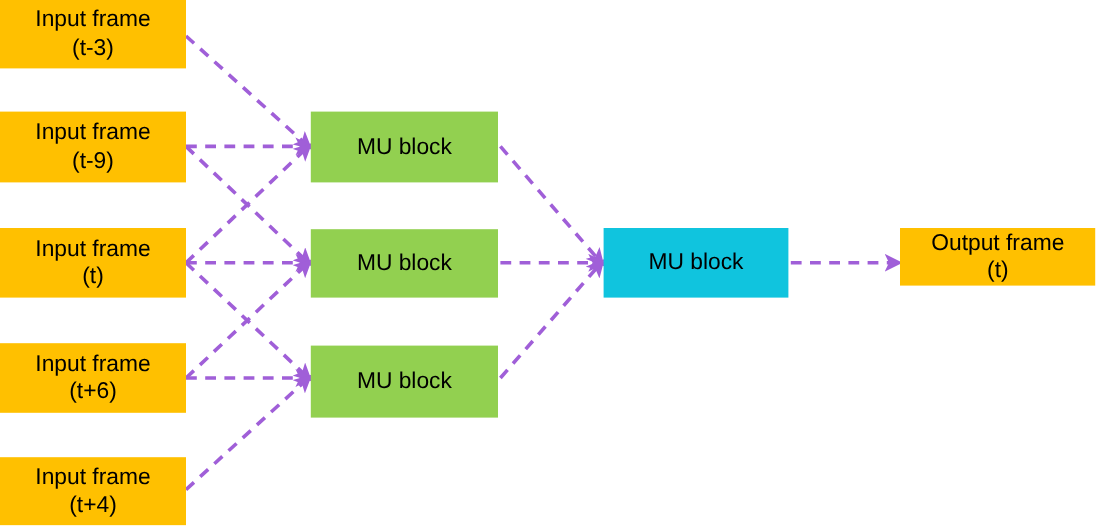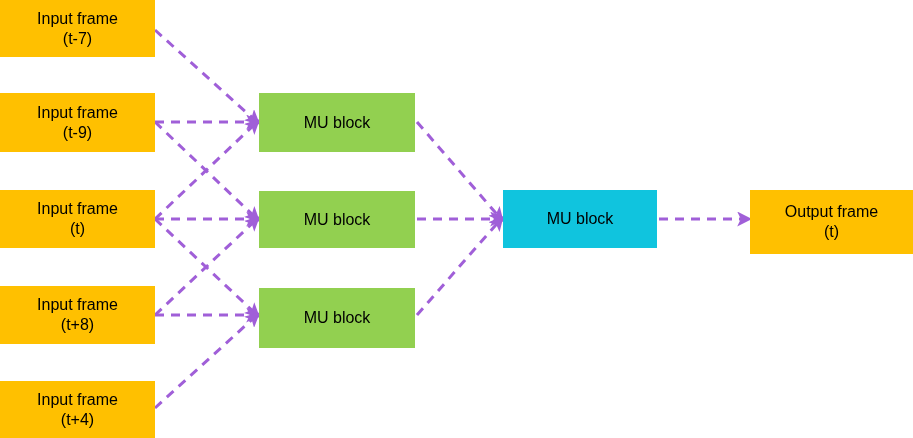--- a/index.html
+++ b/index.html
@@ -23,21 +23,21 @@
     height: 438px;
   }
   .node {
     position: absolute;
     display: flex;
     flex-direction: column;
     align-items: center;
     justify-content: center;
     text-align: center;
     color: #000000;
-    font-size: 16px;
+    font-size: 19px;
     line-height: 1.22;
     font-family: "Liberation Sans", sans-serif;
     z-index: 3;
     box-sizing: border-box;
   }
   .node .l1 { display: block; white-space: nowrap; }
   .node .l2 { display: block; white-space: nowrap; }
   .frame-node { background: #FFC000; }
   .mu-node { background: #92D050; }
   .fuse-node { background: #10C4DE; }
@@ -65,51 +65,51 @@
         <line x1="155" y1="408" x2="257" y2="315" stroke="#A05FD8" stroke-width="3" stroke-dasharray="9 7" marker-end="url(#arrowhead)"></line>
         <line x1="417" y1="122" x2="501" y2="219" stroke="#A05FD8" stroke-width="3" stroke-dasharray="9 7" marker-end="url(#arrowhead)"></line>
         <line x1="417" y1="219" x2="501" y2="219" stroke="#A05FD8" stroke-width="3" stroke-dasharray="9 7" marker-end="url(#arrowhead)"></line>
         <line x1="417" y1="315" x2="501" y2="219" stroke="#A05FD8" stroke-width="3" stroke-dasharray="9 7" marker-end="url(#arrowhead)"></line>
         <line x1="659" y1="219" x2="748" y2="219" stroke="#A05FD8" stroke-width="3" stroke-dasharray="9 7" marker-end="url(#arrowhead)"></line>
       </g>
   </svg>
 
   <div class="node frame-node" style="left: 0px; top: 0px; width: 155px; height: 57px; background: rgb(255, 192, 0);">
     <span class="l1">Input frame</span>
-    <span class="l2">(t-7)</span>
+    <span class="l2">(t-3)</span>
   </div>
   <div class="node frame-node" style="left: 0px; top: 93px; width: 155px; height: 59px; background: rgb(255, 192, 0);">
     <span class="l1">Input frame</span>
     <span class="l2">(t-9)</span>
   </div>
   <div class="node frame-node" style="left: 0px; top: 190px; width: 155px; height: 58px; background: rgb(255, 192, 0);">
     <span class="l1">Input frame</span>
     <span class="l2">(t)</span>
   </div>
   <div class="node frame-node" style="left: 0px; top: 286px; width: 155px; height: 58px; background: rgb(255, 192, 0);">
     <span class="l1">Input frame</span>
-    <span class="l2">(t+8)</span>
+    <span class="l2">(t+6)</span>
   </div>
   <div class="node frame-node" style="left: 0px; top: 381px; width: 155px; height: 57px; background: rgb(255, 192, 0);">
     <span class="l1">Input frame</span>
     <span class="l2">(t+4)</span>
   </div>
 
   <div class="node mu-node" style="left: 259px; top: 93px; width: 156px; height: 59px; background: rgb(146, 208, 80);">
     <span class="l1">MU block</span>
   </div>
   <div class="node mu-node" style="left: 259px; top: 191px; width: 156px; height: 57px; background: rgb(146, 208, 80);">
     <span class="l1">MU block</span>
   </div>
   <div class="node mu-node" style="left: 259px; top: 288px; width: 156px; height: 60px; background: rgb(146, 208, 80);">
     <span class="l1">MU block</span>
   </div>
 
   <div class="node fuse-node" style="left: 503px; top: 190px; width: 154px; height: 58px; background: rgb(16, 196, 222);">
     <span class="l1">MU block</span>
   </div>
 
-  <div class="node frame-node" style="left: 750px; top: 190px; width: 163px; height: 64px; background: rgb(255, 192, 0);">
+  <div class="node frame-node" style="left: 750px; top: 190px; width: 163px; height: 48px; background: rgb(255, 192, 0);">
     <span class="l1">Output frame</span>
     <span class="l2">(t)</span>
   </div>
 
 </div>
 
 </body></html>

